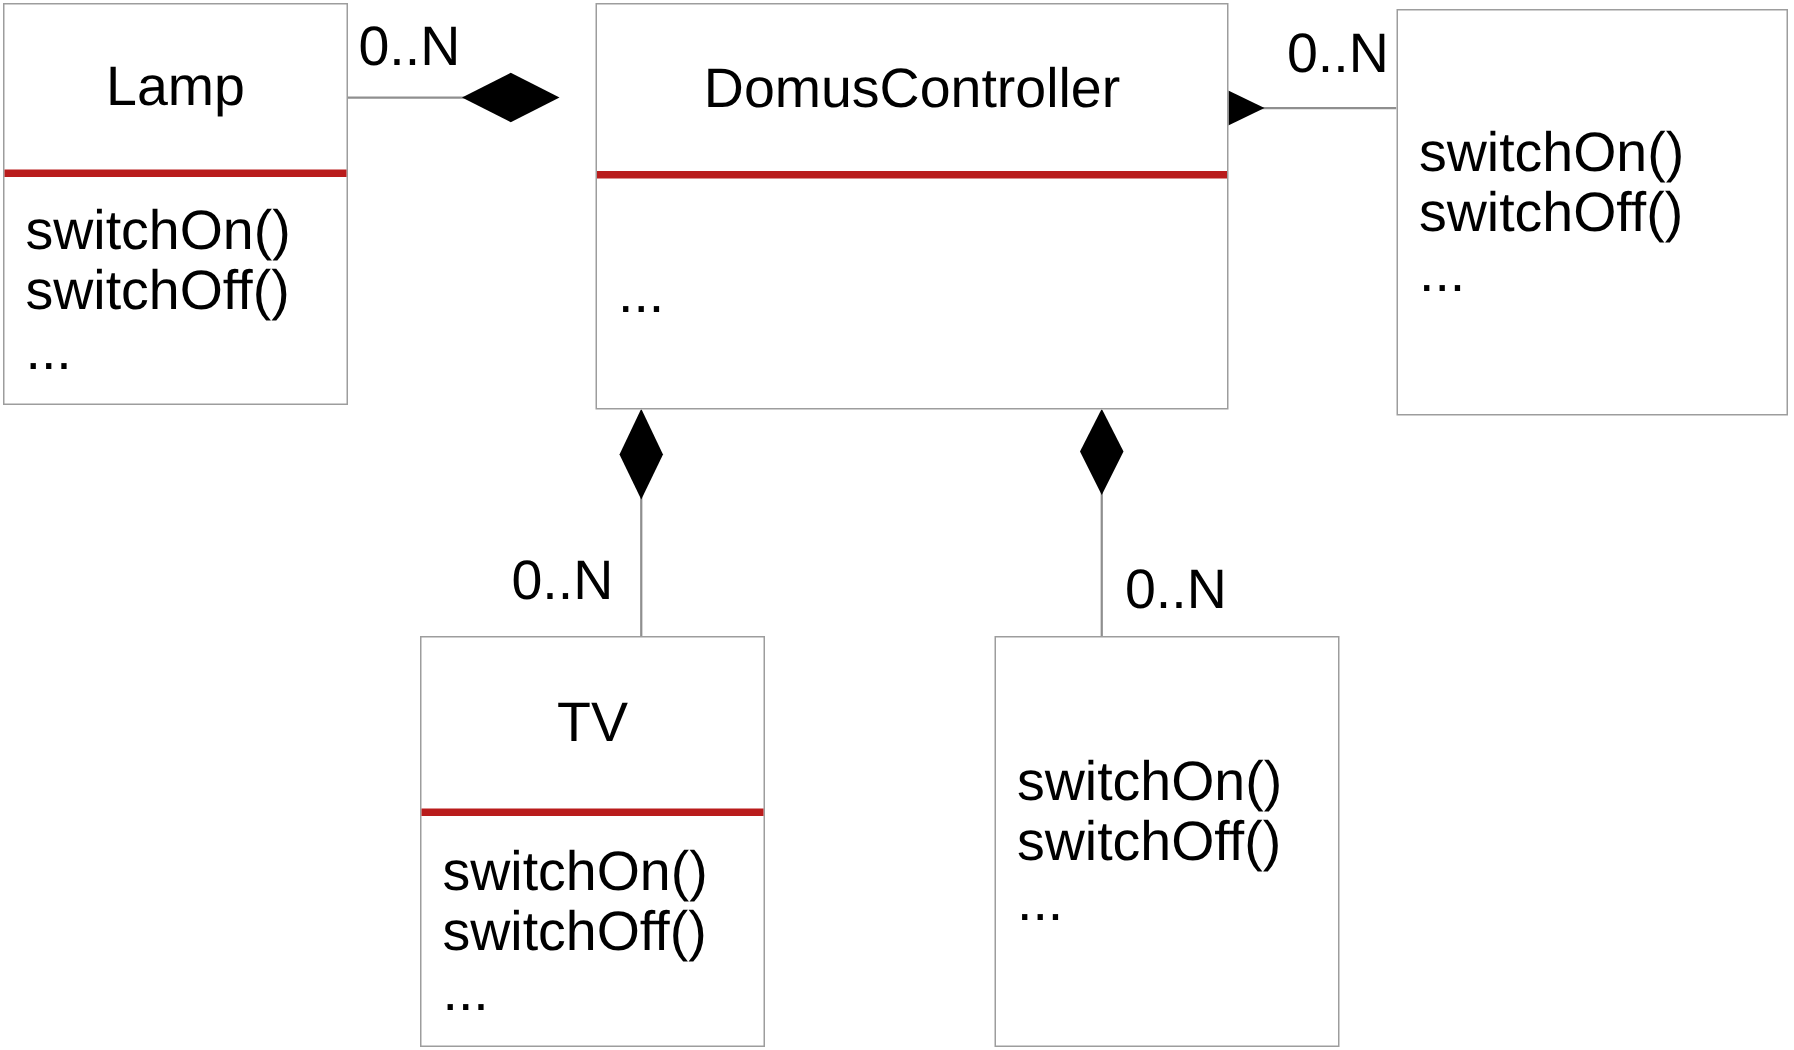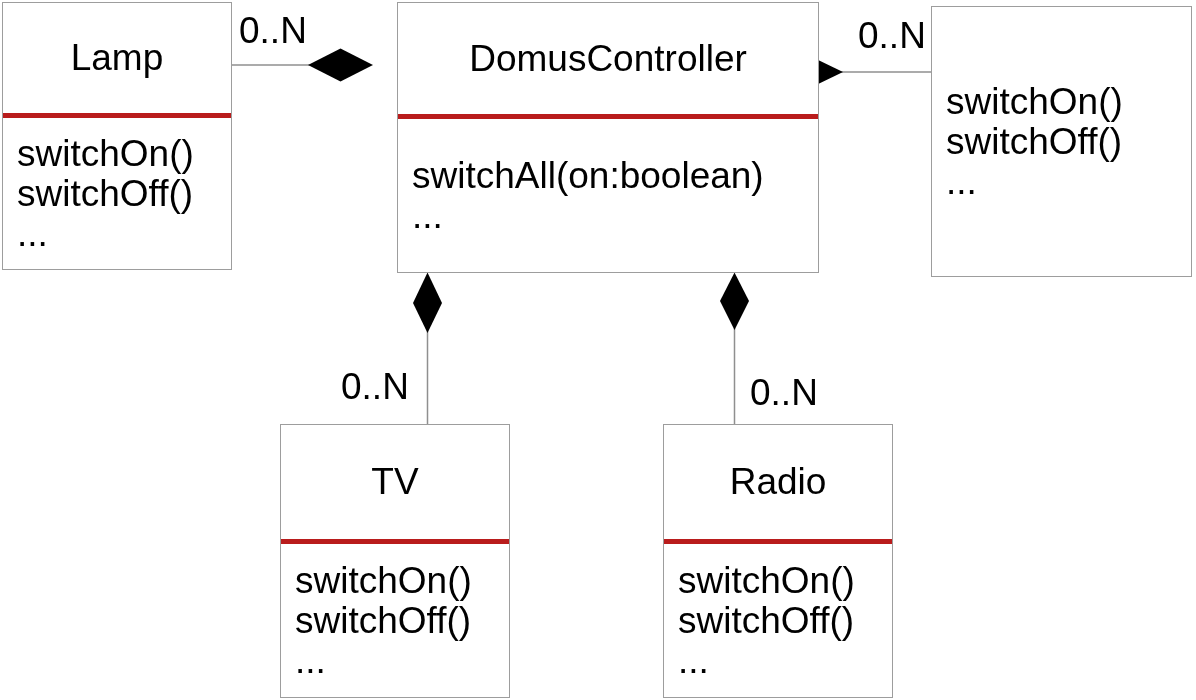--- a/index.html
+++ b/index.html
@@ -97,21 +97,20 @@
         <div class="uml-method">switchOff()</div>
         <div class="uml-method">...</div>
       </div>
     </div>
   </div>
 
   <div class="uml-class" style="left:373px; top:2px; width:422px; height:271px;margin-left:24px;">
     <div class="uml-class-inner">
       <div class="uml-class-title" style="height:116px;">DomusController</div>
       <div class="uml-class-methods">
-        <div class="uml-method">switchAll(on:boolean)</div>
         <div class="uml-method">...</div>
       </div>
     </div>
   </div>
 
   <div class="uml-class" style="left:931px; top:6px; width:261px; height:271px;">
     <div class="uml-class-inner">
       <div class="uml-class-methods">
         <div class="uml-method">switchOn()</div>
         <div class="uml-method">switchOff()</div>
@@ -126,21 +125,20 @@
       <div class="uml-class-methods">
         <div class="uml-method">switchOn()</div>
         <div class="uml-method">switchOff()</div>
         <div class="uml-method">...</div>
       </div>
     </div>
   </div>
 
   <div class="uml-class" style="left:663px; top:424px; width:230px; height:274px;">
     <div class="uml-class-inner">
-      <div class="uml-class-title" style="height:119px;">Radio</div>
       <div class="uml-class-methods">
         <div class="uml-method">switchOn()</div>
         <div class="uml-method">switchOff()</div>
         <div class="uml-method">...</div>
       </div>
     </div>
   </div>
 
   <div class="mult-label" style="left:239px; top:11px;">0..N</div>
   <div class="mult-label" style="left:858px; top:16px;">0..N</div>

